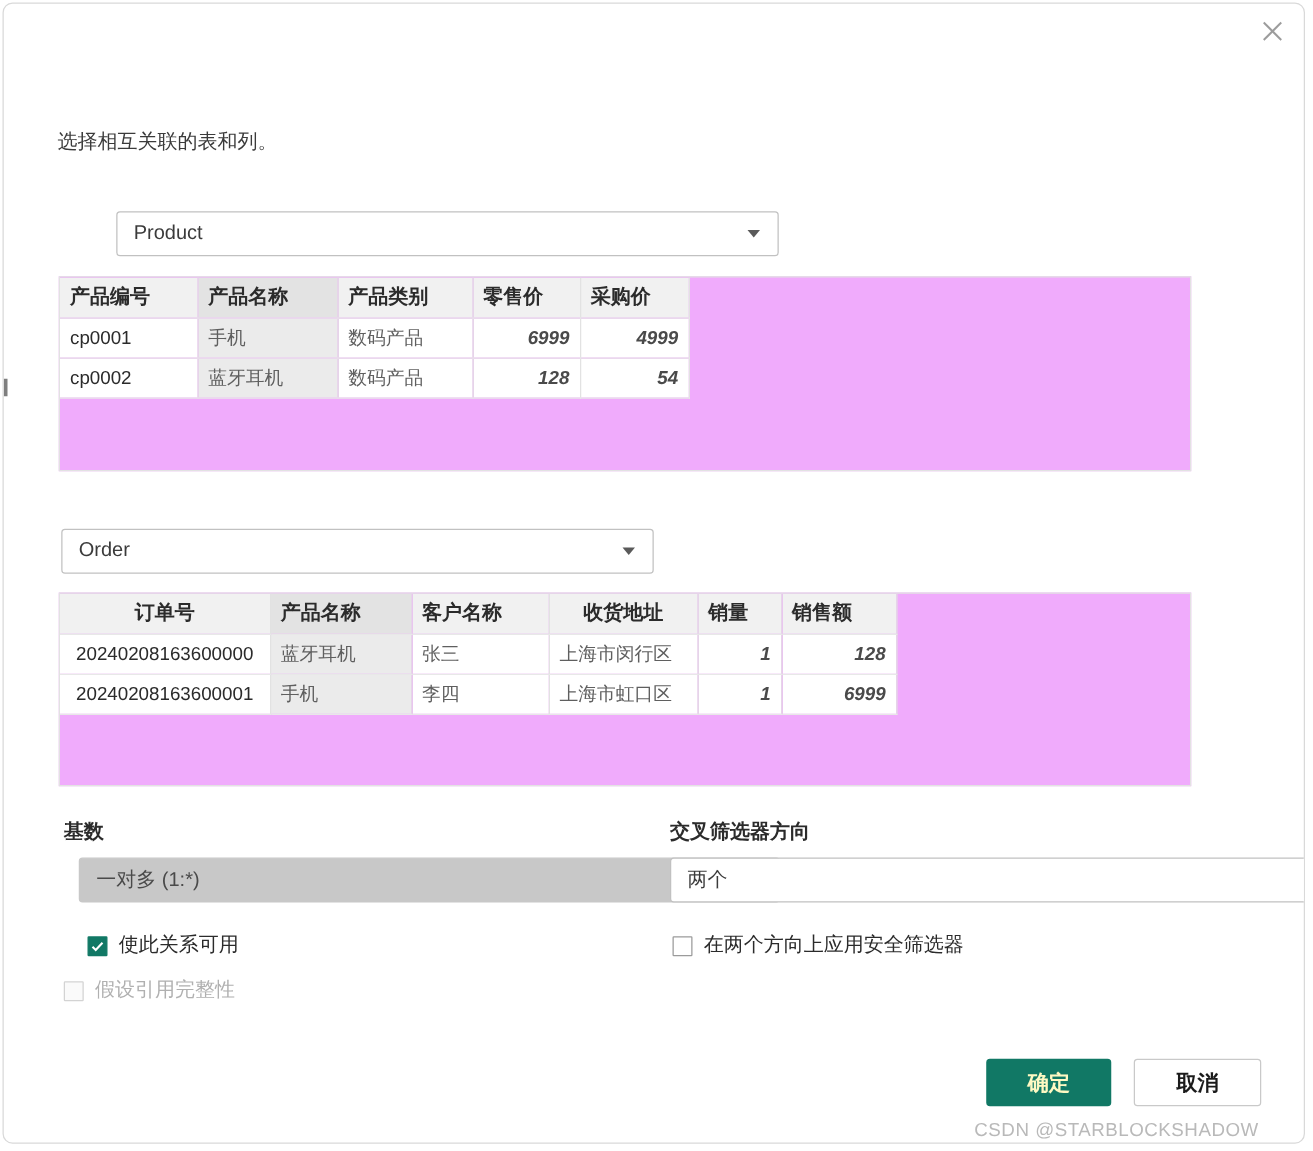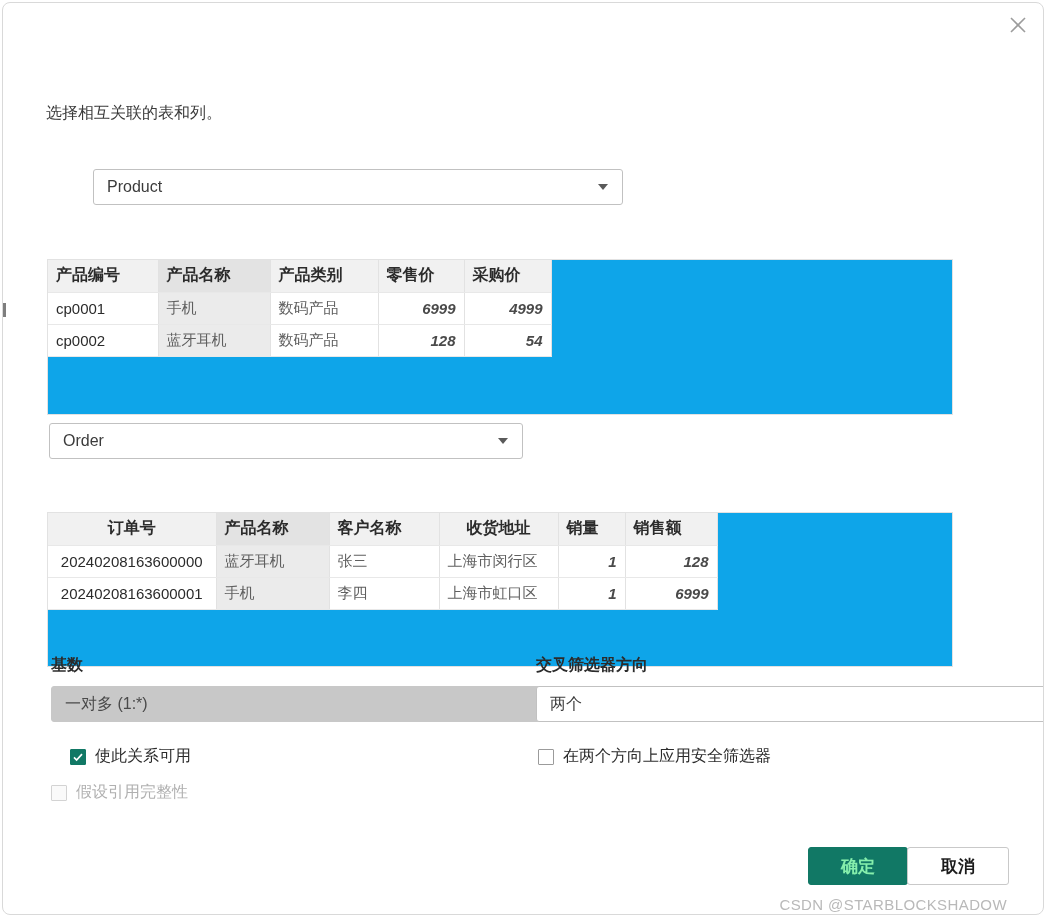--- a/index.html
+++ b/index.html
@@ -87,33 +87,32 @@
   }
   .combo.disabled {
     background: #c8c8c8;
     border-color: #c8c8c8;
     color: #4a4a4a;
   }
   .combo.disabled .caret { border-top-color: #6e6e6e; }
 
   #combo-product { left: 46px; top: 166px; width: 530px; margin-left: 44px; }
   #combo-order   { left: 46px; top: 420px; width: 474px; }
-  #combo-cardinality   { left: 48px;  top: 683px; width: 561px; justify-content: flex-end; }
+  #combo-cardinality   { left: 60px;  top: 683px; width: 561px; justify-content: flex-end; }
   #combo-crossfilter   { left: 533px; top: 683px; width: 533px; }
 
   
   .table-wrap {
     position: absolute;
     left: 44px;
     box-sizing: border-box;
     width: 906px;
-    background: #0ea5e9;
+    background: #f0abfc;
     border: 1px solid #e2e2e2;
     overflow: hidden;
-    margin-top: 38px;
   }
   #table-product { top: 218px; height: 156px; }
   #table-order   { top: 471px; height: 155px; }
 
   table.preview {
     border-collapse: collapse;
     font-size: 15px;
     table-layout: fixed;
   }
   table.preview th,
@@ -210,23 +209,22 @@
     font-size: 17px;
     font-weight: bold;
     display: flex;
     align-items: center;
     justify-content: center;
     cursor: pointer;
   }
   #btn-ok {
     left: 786px; top: 844px; width: 100px;
     background: #117865;
-    color: #86efac;
+    color: #fef9c3;
     border: 1px solid #117865;
-    margin-left: 19px;
   }
   #btn-cancel {
     left: 904px; top: 844px; width: 102px;
     background: #ffffff;
     color: #1b1b1b;
     border: 1px solid #c9c9c9;
   }
 
   .watermark {
     position: absolute;

